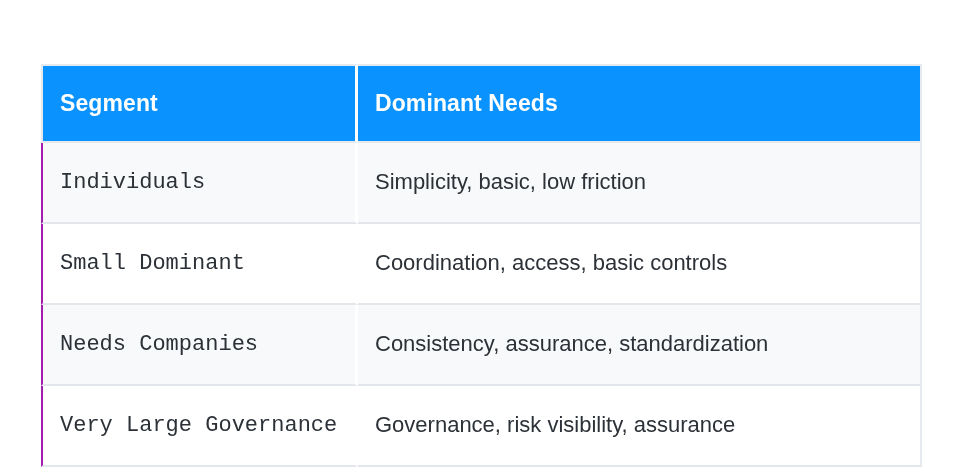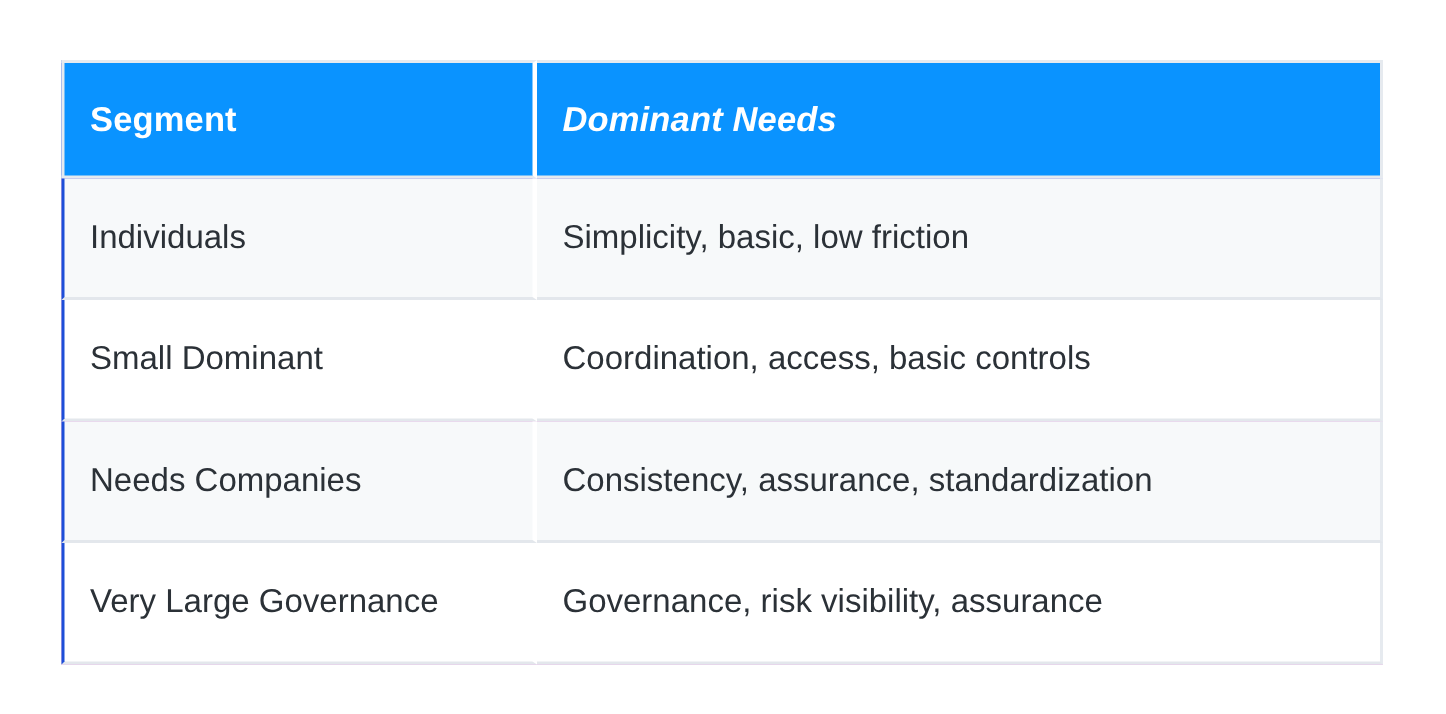--- a/index.html
+++ b/index.html
@@ -29,20 +29,21 @@
     width: 881px;
     height: 396px;
   }
 
   table.segment-table {
     width: 881px;
     border-collapse: separate;
     border-spacing: 0;
     table-layout: fixed;
     background: #a21caf;
+    margin-top: 24px;
   }
 
   table.segment-table col.col-segment { width: 317px; }
   table.segment-table col.col-needs   { width: 564px; }
 
   
   thead th {
     background: #0a93ff;
     color: #ffffff;
     font-size: 23px;
@@ -54,37 +55,37 @@
     letter-spacing: 0.1px;
     border-top: 2px solid #e6eaef;
     border-bottom: 2px solid #e6eaef;
   }
   thead th.th-segment {
     border-left: 2px solid #e6eaef;
     border-right: 3px solid #ffffff;
   }
   thead th.th-needs {
     border-right: 2px solid #e6eaef;
-    font-style: italic;
   }
 
   
   tbody td {
     font-size: 22px;
     color: #2b3137;
     text-align: left;
     padding: 23px 0 24px 17px;
     height: 32px;
     vertical-align: middle;
     border-bottom: 2px solid #e3e7ec;
     white-space: nowrap;
   }
   tbody td.cell-segment {
-    border-left: 2px solid #1d4ed8;
+    border-left: 2px solid #a21caf;
     border-right: 3px solid #ffffff;
+    font-family: Liberation Mono, monospace;
   }
   tbody td.cell-needs {
     border-right: 2px solid #e6eaef;
   }
 
   tbody tr.row-odd td  { background: #f7f9fa; }
   tbody tr.row-even td { background: #ffffff; }
 </style>
 </head>
 <body>

